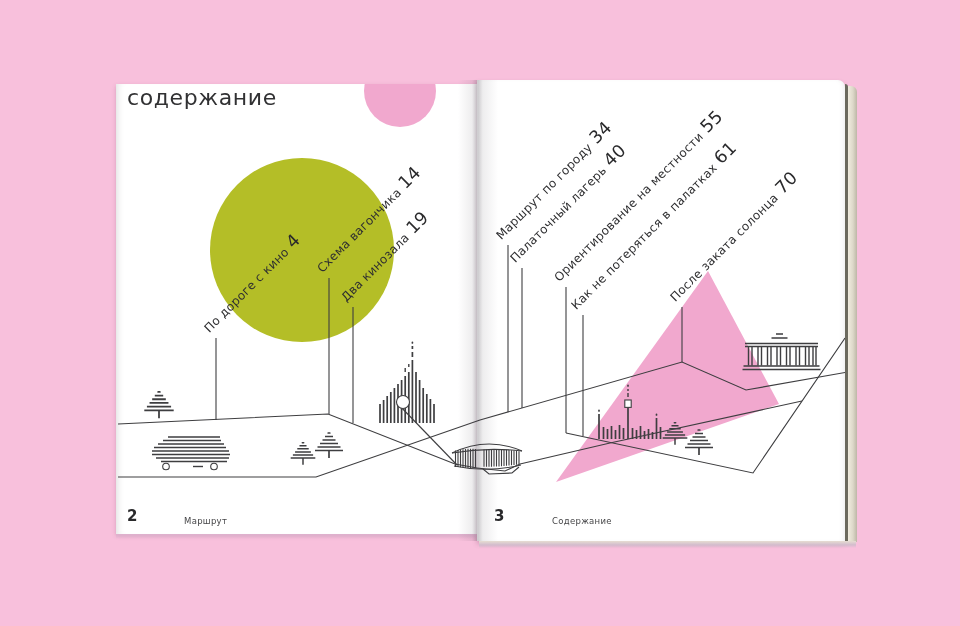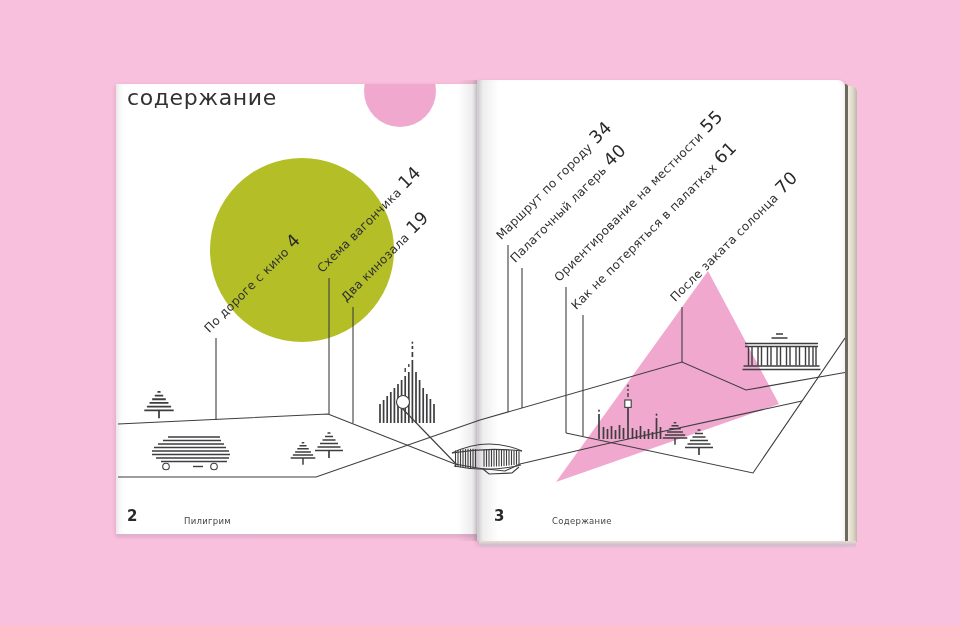--- a/index.html
+++ b/index.html
@@ -165,18 +165,18 @@
     <span class="toc-rot"><span>Ориентирование на местности</span><span class="toc-num">55</span></span>
   </div>
   <div class="toc-anchor" style="left:579px; top:313px;">
     <span class="toc-rot"><span>Как не потеряться в палатках</span><span class="toc-num">61</span></span>
   </div>
   <div class="toc-anchor" style="left:678px; top:305px;">
     <span class="toc-rot"><span>После заката солонца</span><span class="toc-num">70</span></span>
   </div>
 
   <div class="pg-num" style="left:127px; top:507px;">2</div>
-  <div class="pg-footer" style="left:184px; top:516px;">Пилигрим</div>
+  <div class="pg-footer" style="left:184px; top:516px;">Маршрут</div>
   <div class="pg-num" style="left:494px; top:507px;">3</div>
   <div class="pg-footer" style="left:552px; top:516px;">Содержание</div>
 
   <div class="gutter"></div>
 </div>
 
 </body></html>

